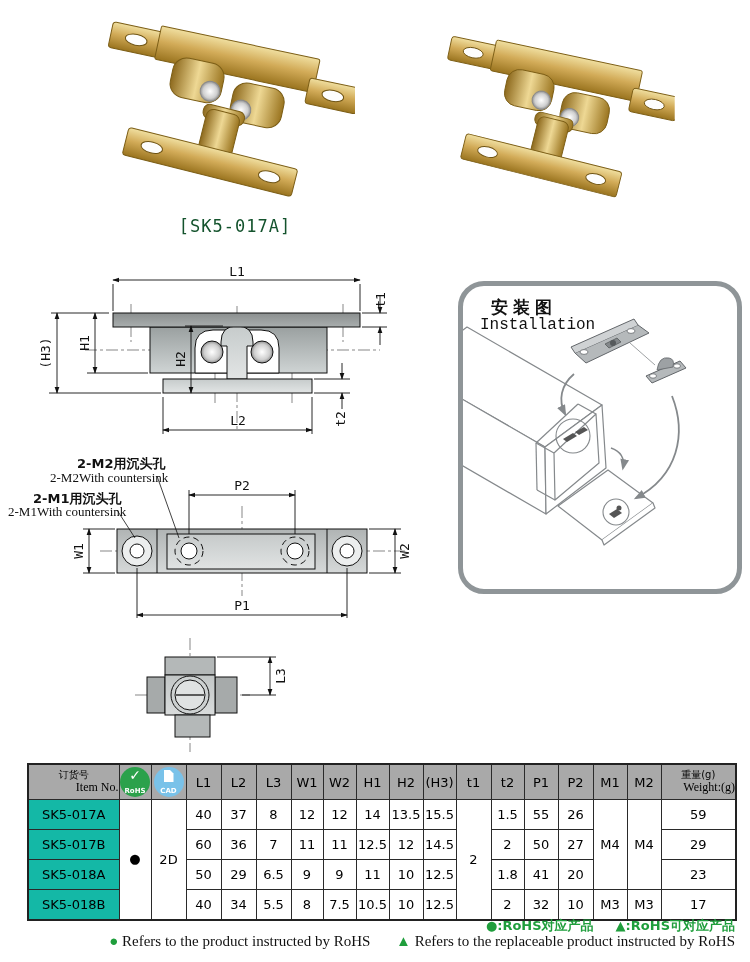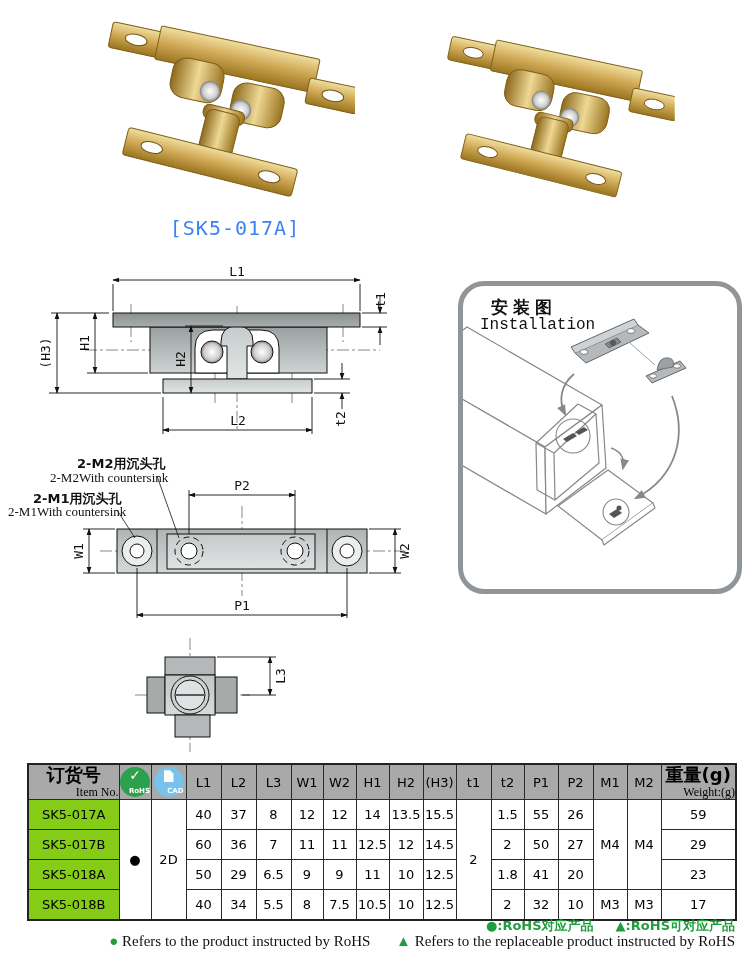--- a/index.html
+++ b/index.html
@@ -1,45 +1,45 @@
 <!DOCTYPE html>
 <html><head>
 <meta charset="utf-8">
 <style>
   html,body{margin:0;padding:0;background:#fff;}
   .page{position:relative;width:750px;height:962px;background:#fff;overflow:hidden;
         font-family:"Liberation Sans",sans-serif;color:#111;}
   .abs{position:absolute;}
-  .caption{font-family:"DejaVu Sans Mono",monospace;font-size:20px;letter-spacing:1px;
-           text-align:center;color:#3b82f6;}
+  .caption{font-family:"DejaVu Sans Mono",monospace;font-size:17px;letter-spacing:1px;
+           text-align:center;color:#14532d;}
   
   .dimtxt{font-family:"DejaVu Sans Mono",monospace;font-size:13px;fill:#111;}
   .cnote{font-family:"DejaVu Sans",sans-serif;font-size:13px;font-weight:bold;fill:#111;}
   .enote{font-family:"Liberation Serif",serif;font-size:13px;fill:#111;}
   
   .install{box-sizing:border-box;border:5px solid #8f9598;border-radius:26px;background:#fff;}
   .inst-cn{font-size:17px;font-weight:bold;letter-spacing:5px;font-family:"DejaVu Sans",sans-serif;}
   .inst-en{font-size:16px;font-family:Liberation Mono, monospace;}
   
   table.spec{border-collapse:collapse;table-layout:fixed;border:2px solid #222;}
   table.spec th,table.spec td{border:1px solid #2a2a2a;padding:0;text-align:center;vertical-align:middle;
         font-family:"DejaVu Sans",sans-serif;font-size:13px;font-weight:normal;color:#000;overflow:hidden;}
   table.spec thead th{background:#a9a9a9;height:34px;}
   table.spec tbody tr{height:30px;}
   .hdr2{line-height:1.15;}
-  .hdr2 .cn{font-size:18px;font-weight:bold;}
+  .hdr2 .cn{font-size:10px;font-weight:normal;}
   .hdr2 .en{font-size:12px;font-family:"Liberation Serif",serif;text-align:right;}
   .colhdr{font-family:"DejaVu Sans Mono",monospace;font-size:12.5px;}
-  td.item{background:#84cc16;font-size:12.5px;margin-left:42px;}
+  td.item{background:#14b8a6;font-size:12.5px;margin-left:42px;}
   td.dotc{font-size:15px;color:#1f9e3c;line-height:0;}
   
   .badge{width:30px;height:30px;border-radius:50%;margin:0 auto;position:relative;}
   .rohs{background:#2ba14b;}
   .badge .chk{position:absolute;top:1px;left:0;right:0;font-size:14px;font-weight:bold;color:#fff;line-height:14px;}
-  .badge .btx{position:absolute;bottom:2px;left:0;right:0;font-size:7px;font-weight:bold;color:#fff;line-height:7px;text-align:right;}
+  .badge .btx{position:absolute;bottom:2px;left:0;right:0;font-size:7px;font-weight:bold;color:#fff;line-height:7px;}
   .cad{background:#79c2e9;}
   .cad .doc{position:absolute;top:3px;left:10px;width:10px;height:12px;background:#fff;
             clip-path:polygon(0 0,65% 0,100% 30%,100% 100%,0 100%);}
   
   .legend-cn{font-family:"DejaVu Sans",sans-serif;font-size:13px;font-weight:bold;color:#1f9e3c;white-space:nowrap;}
   .legend-en{font-family:"Liberation Serif",serif;font-size:15px;color:#111;white-space:nowrap;}
   .gmark{color:#1f9e3c;}
   .gap{display:inline-block;width:22px;}
 </style>
 </head>

